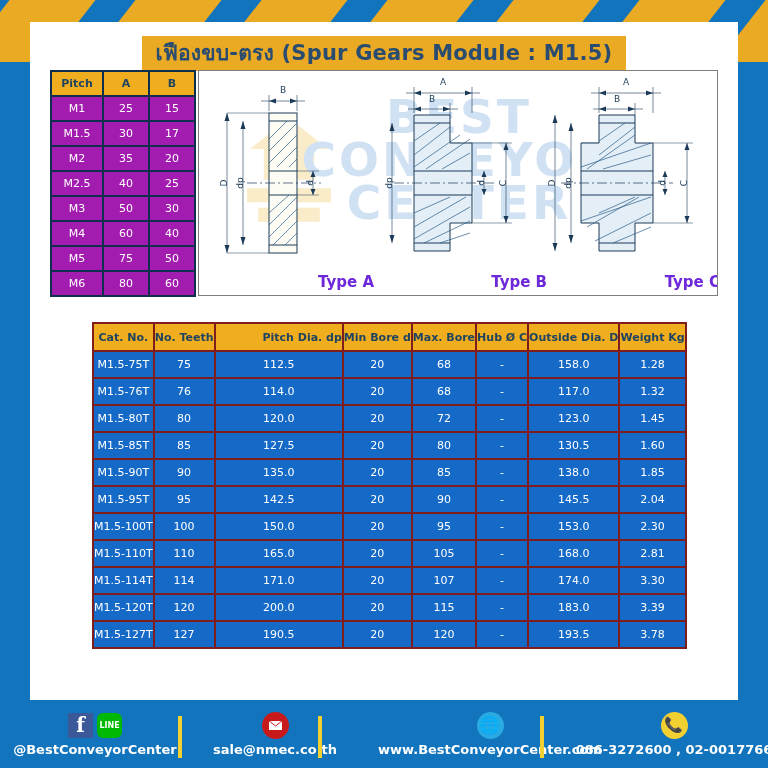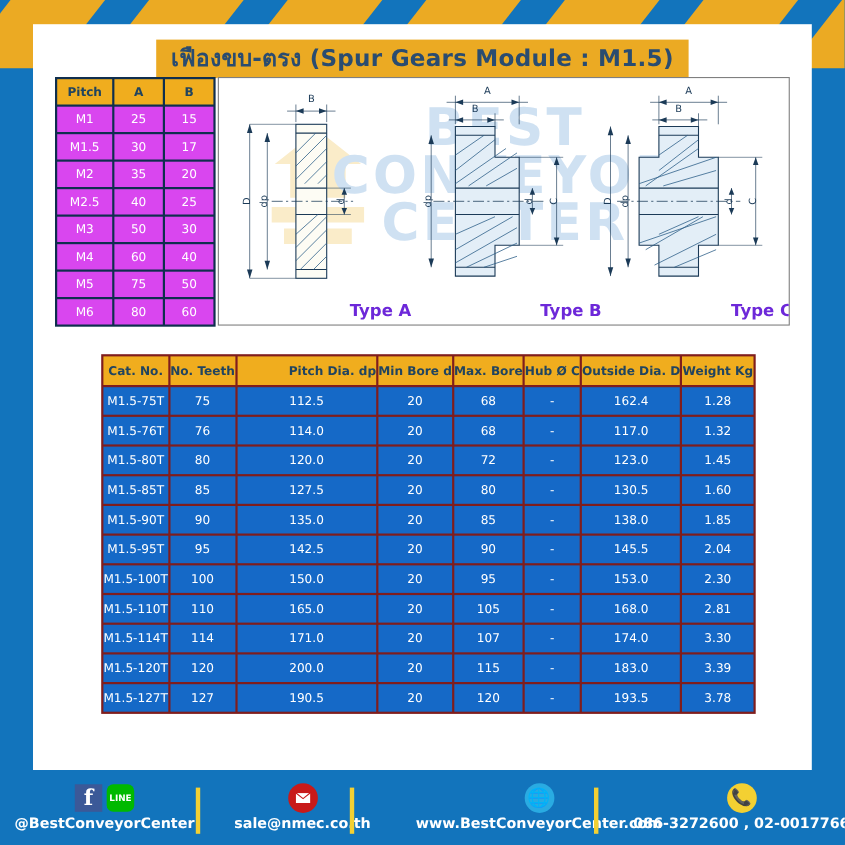--- a/index.html
+++ b/index.html
@@ -72,21 +72,21 @@
     font-size: 11px;
     font-weight: bold;
   }
   .pitch-table th {
     background: #F0AD1E;
     color: #21445F;
     width: 44px;
   }
   .pitch-table th.wide { width: 50px; }
   .pitch-table td {
-    background: #d946ef;
+    background: #a21caf;
     color: #FFFFFF;
     font-weight: normal;
   }
   .pitch-table td.lbl { width: 50px; }
 
   
   .diagram-panel {
     position: absolute; left: 148px; top: 0;
     width: 520px; height: 226px;
     background: #FFFFFF;
@@ -492,21 +492,21 @@
             </tr>
         </thead>
         <tbody id="spec-body">
             <tr>
               <td>M1.5-75T</td>
               <td>75</td>
               <td>112.5</td>
               <td>20</td>
               <td>68</td>
               <td>-</td>
-              <td>162.4</td>
+              <td>158.0</td>
               <td>1.28</td>
             </tr>
             <tr>
               <td>M1.5-76T</td>
               <td>76</td>
               <td>114.0</td>
               <td>20</td>
               <td>68</td>
               <td>-</td>
               <td>117.0</td>

